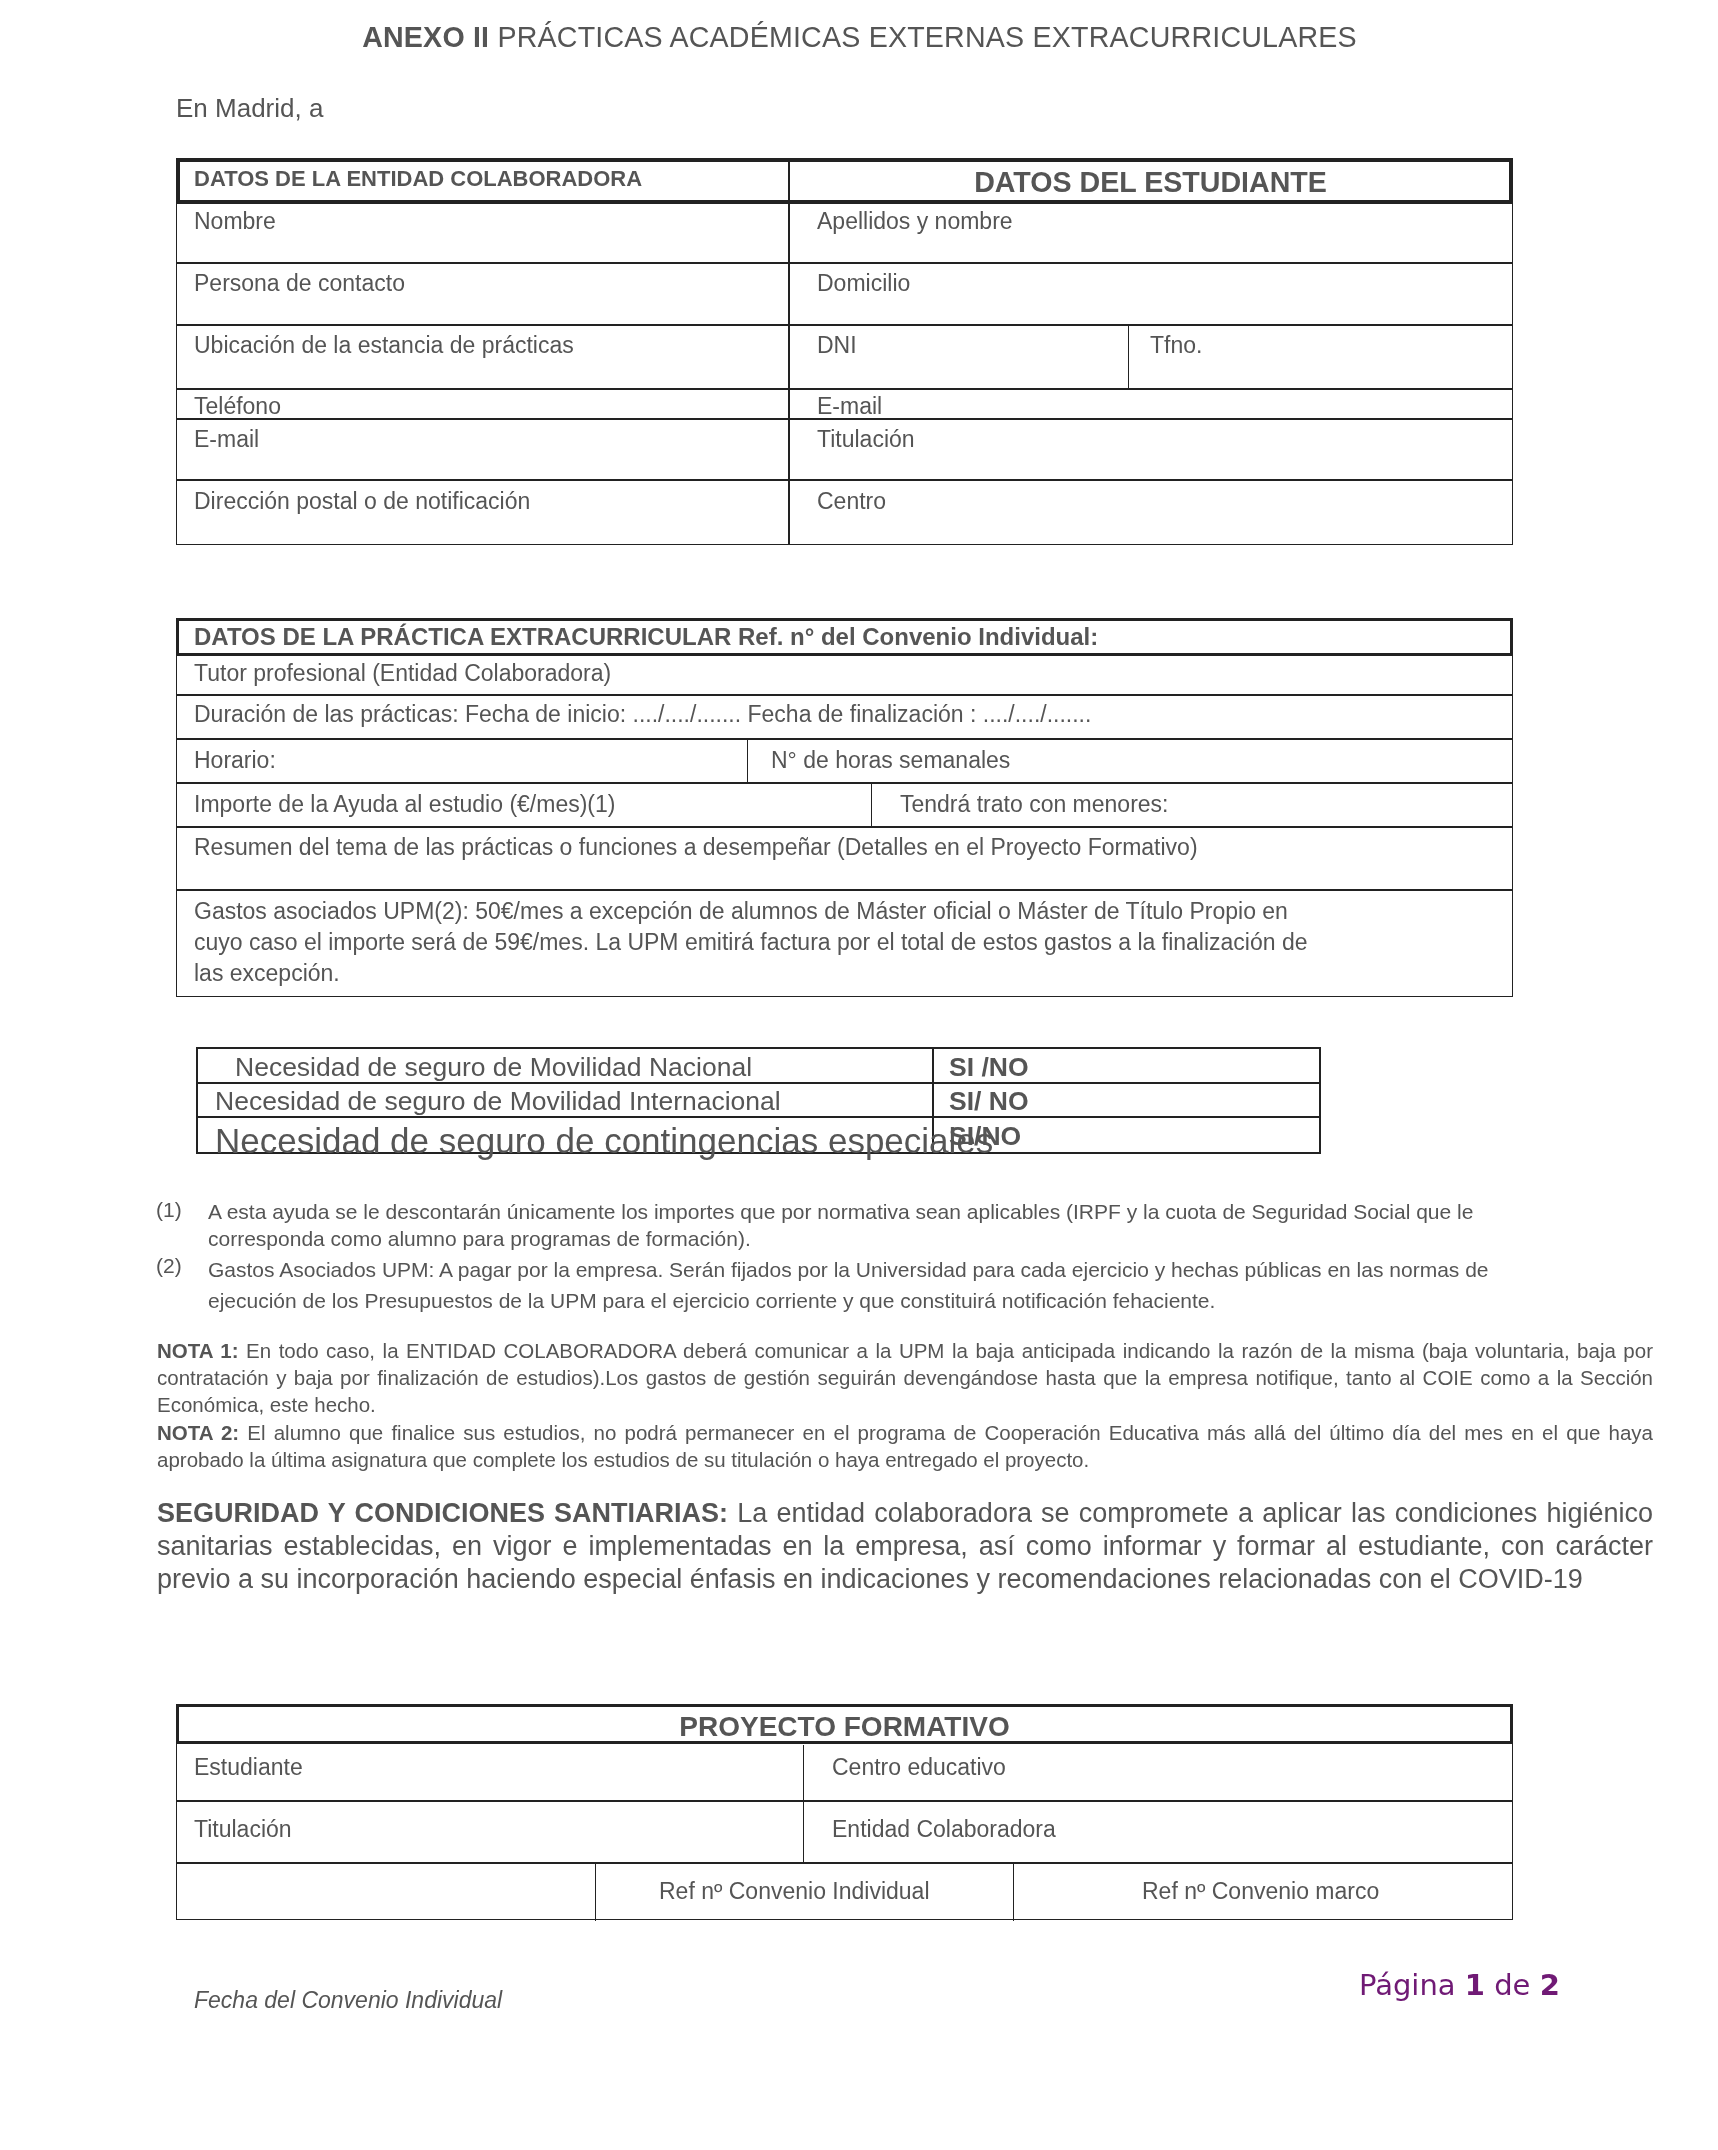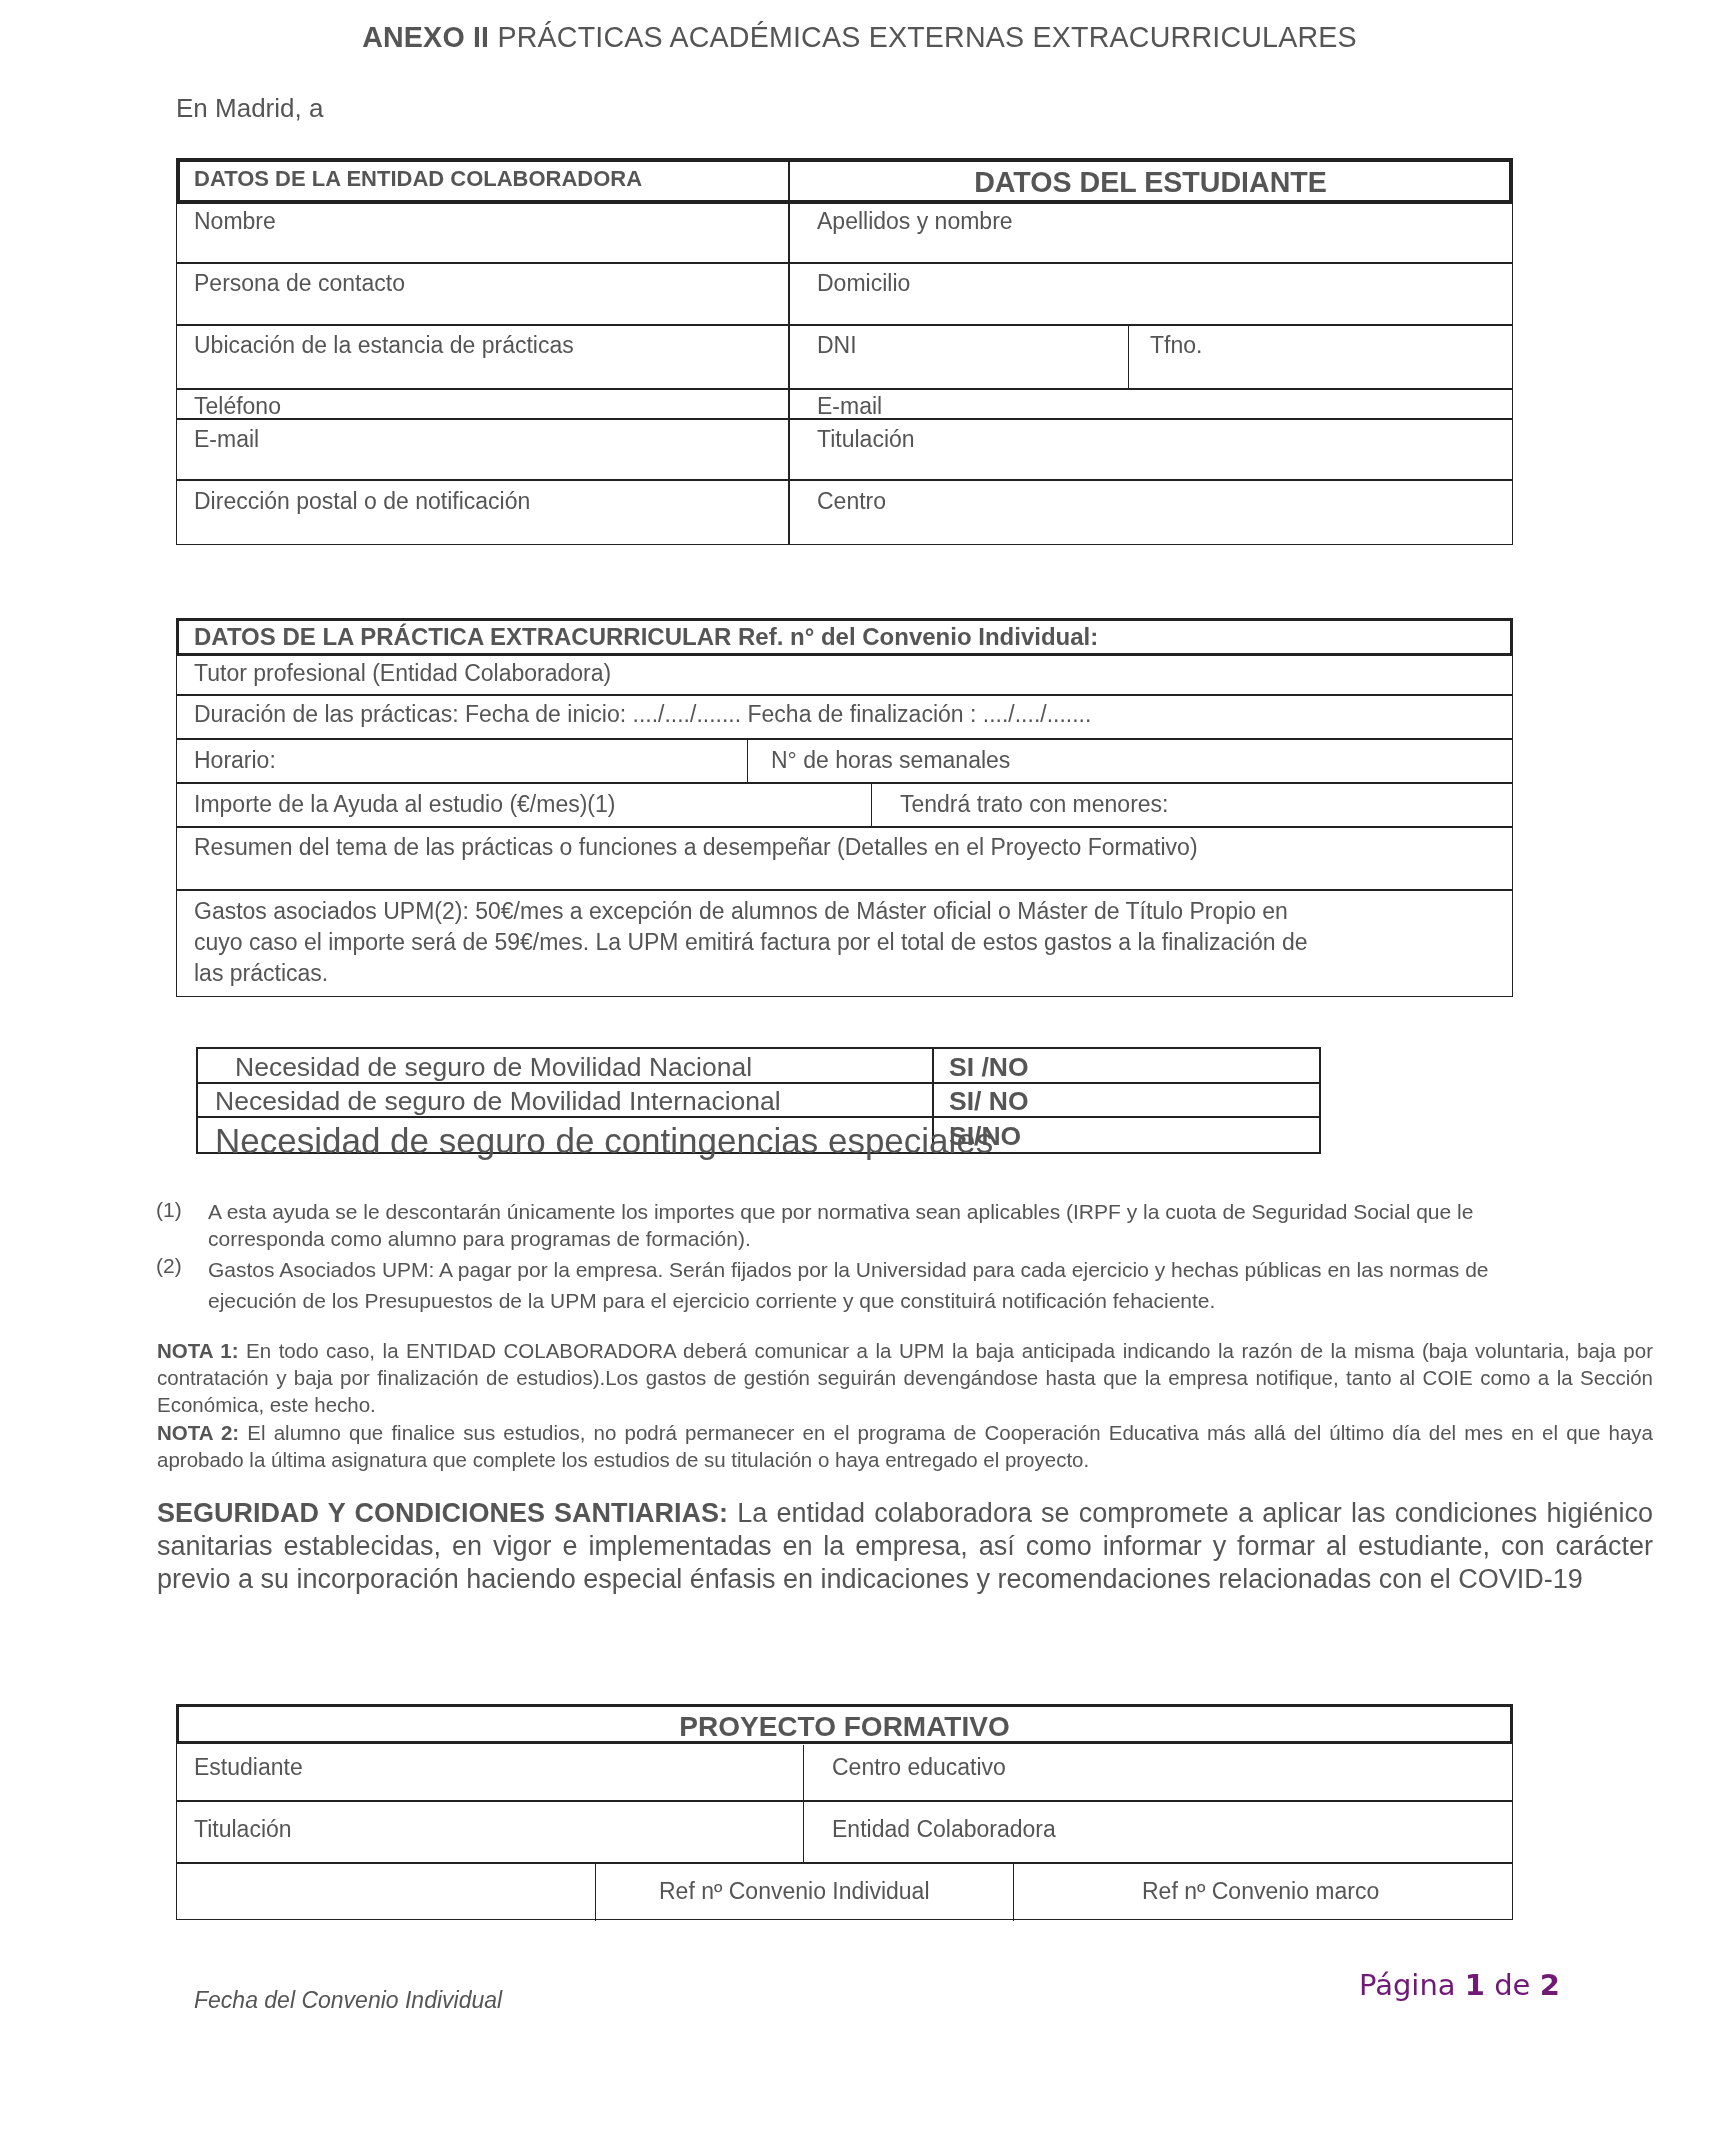--- a/index.html
+++ b/index.html
@@ -77,21 +77,21 @@
   <div class="lbl" style="left:194px; top:660px;">Tutor profesional (Entidad Colaboradora)</div>
   <div class="lbl" style="left:194px; top:701px;">Duración de las prácticas: Fecha de inicio: ..../..../....... Fecha de finalización : ..../..../.......</div>
   <div class="lbl" style="left:194px; top:747px;">Horario:</div>
   <div class="lbl" style="left:771px; top:747px;">N° de horas semanales</div>
   <div class="lbl" style="left:194px; top:791px;">Importe de la Ayuda al estudio (€/mes)(1)</div>
   <div class="lbl" style="left:900px; top:791px;">Tendrá trato con menores:</div>
   <div class="lbl" style="left:194px; top:834px;">Resumen del tema de las prácticas o funciones a desempeñar (Detalles en el Proyecto Formativo)</div>
   <div class="lbl" style="left:194px; top:896px; line-height:31px;">
     <div>Gastos asociados UPM(2): 50€/mes a excepción de alumnos de Máster oficial o Máster de Título Propio en</div>
     <div>cuyo caso el importe será de 59€/mes. La UPM emitirá factura por el total de estos gastos a la finalización de</div>
-    <div>las prácticas.</div>
+    <div>las excepción.</div>
   </div>
 </div>
 
 <div>
   <div class="box" style="left:196px; top:1047px; width:1125px; height:107px; border-width:2.1px;"></div>
   <div class="hline" style="left:196px; top:1082px; width:1125px;"></div>
   <div class="hline" style="left:196px; top:1116px; width:1125px;"></div>
   <div class="vline" style="left:932px; top:1047px; height:107px;"></div>
 
   <div class="lbl" style="left:215px; top:1052px; font-size:26.5px;margin-left:20px;">Necesidad de seguro de Movilidad Nacional</div>

